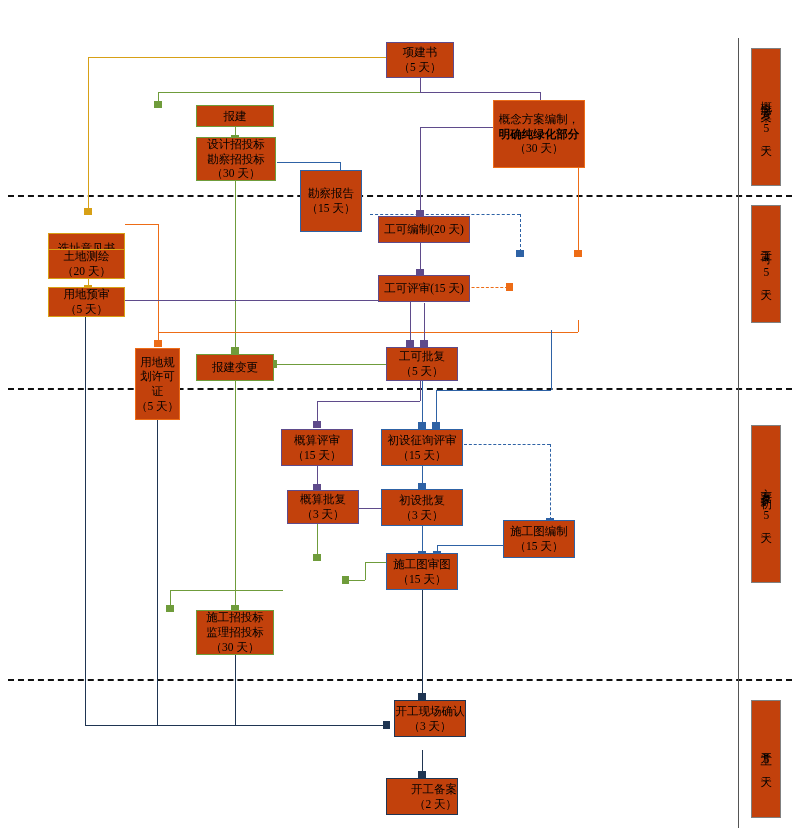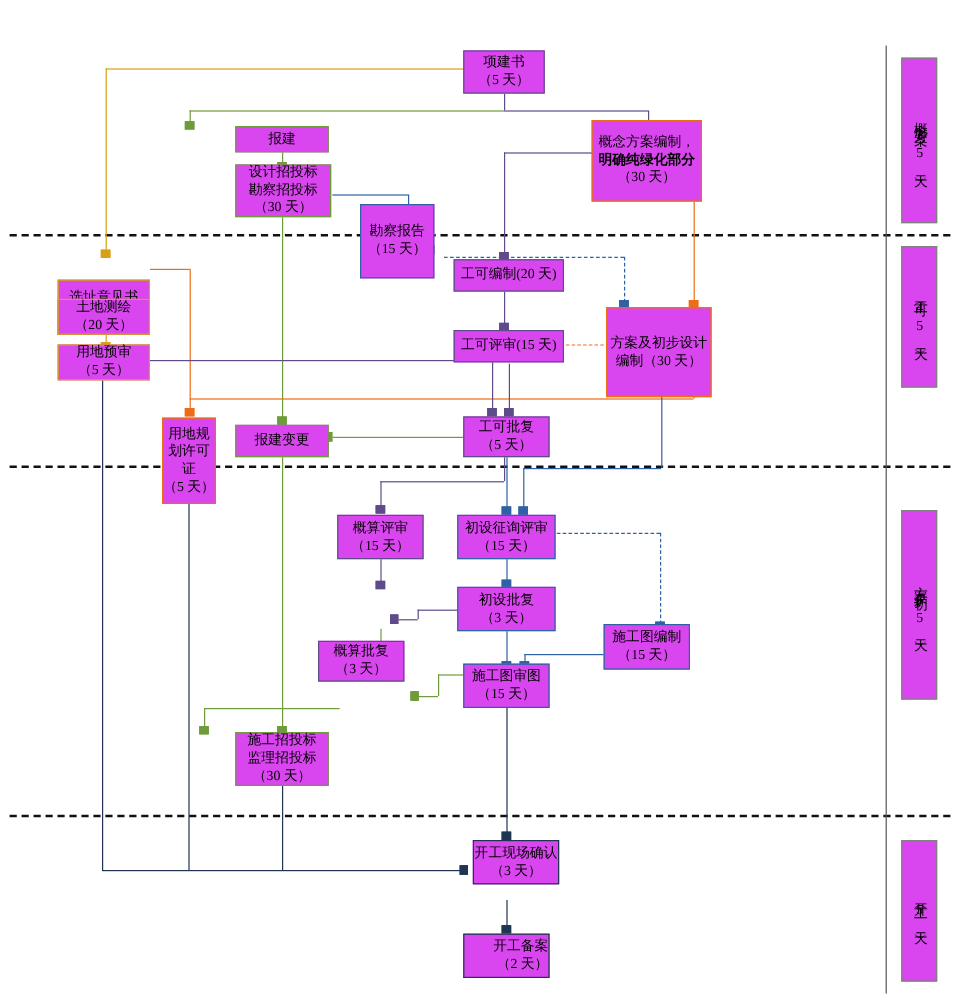--- a/index.html
+++ b/index.html
@@ -4,21 +4,21 @@
 <style>
   html,body{margin:0;padding:0;background:#ffffff;}
   body{font-family:"Liberation Serif","DejaVu Serif",serif;}
   #canvas{position:relative;width:800px;height:831px;overflow:hidden;background:#fff;}
   #title{
     position:absolute;left:0;top:8px;width:800px;text-align:center;
     font-family:"Liberation Sans","DejaVu Sans",sans-serif;
     font-size:17px;font-weight:bold;color:#000;letter-spacing:.5px;
   }
   .node{
-    position:absolute;box-sizing:border-box;background:#d946ef;
+    position:absolute;box-sizing:border-box;background:#c2410c;
     display:flex;flex-direction:column;align-items:center;justify-content:center;
     font-size:11.5px;line-height:1.28;color:#000;text-align:center;
     font-family:"Liberation Serif","DejaVu Serif",serif;
     border-width:1.6px;border-style:solid;z-index:5;
   }
   .node .ln{display:block;white-space:nowrap;}
   .node .bold{font-weight:bold;}
   .node.vert{
     writing-mode:vertical-rl;text-orientation:upright;
     flex-direction:row;letter-spacing:3px;font-size:11.5px;border-width:1.2px;
@@ -244,40 +244,36 @@
   </div>
 
   <div class="node c-purple" style="left:378px;top:216px;width:92px;height:27px;">
     <span class="ln">工可编制(20 天)</span>
   </div>
 
   <div class="node c-purple" style="left:378px;top:275px;width:92px;height:27px;">
     <span class="ln">工可评审(15 天)</span>
   </div>
 
-  <div class="node c-orange" style="left:505px;top:256px;width:88px;height:75px;">
-    <span class="ln">方案及初步设计</span>
-    <span class="ln">编制（30 天）</span>
-  </div>
 
   <div class="node c-purple" style="left:386px;top:347px;width:72px;height:34px;">
     <span class="ln">工可批复</span>
     <span class="ln">（5 天）</span>
   </div>
 
   <div class="node c-green" style="left:196px;top:354px;width:78px;height:27px;">
     <span class="ln">报建变更</span>
   </div>
 
   <div class="node c-purple" style="left:281px;top:429px;width:72px;height:37px;">
     <span class="ln">概算评审</span>
     <span class="ln">（15 天）</span>
   </div>
 
-  <div class="node c-purple" style="left:265px;top:490px;width:72px;height:34px;margin-top:44px;">
+  <div class="node c-purple" style="left:287px;top:490px;width:72px;height:34px;">
     <span class="ln">概算批复</span>
     <span class="ln">（3 天）</span>
   </div>
 
   <div class="node c-blue" style="left:381px;top:429px;width:82px;height:37px;">
     <span class="ln">初设征询评审</span>
     <span class="ln">（15 天）</span>
   </div>
 
   <div class="node c-blue" style="left:381px;top:489px;width:82px;height:37px;">

